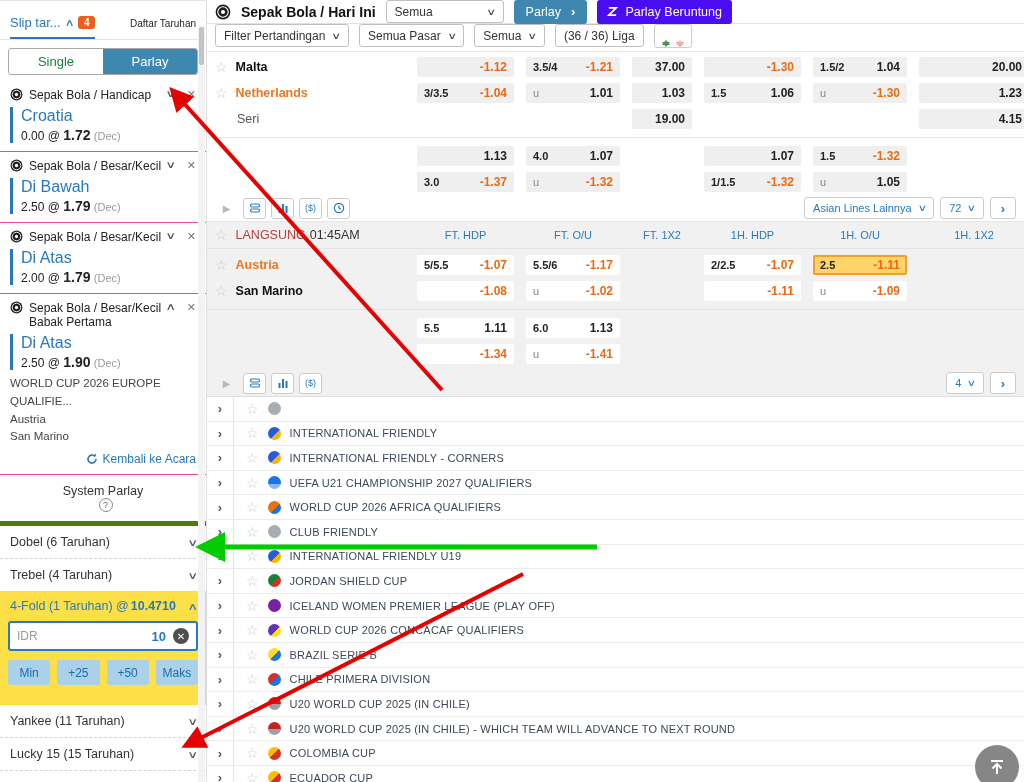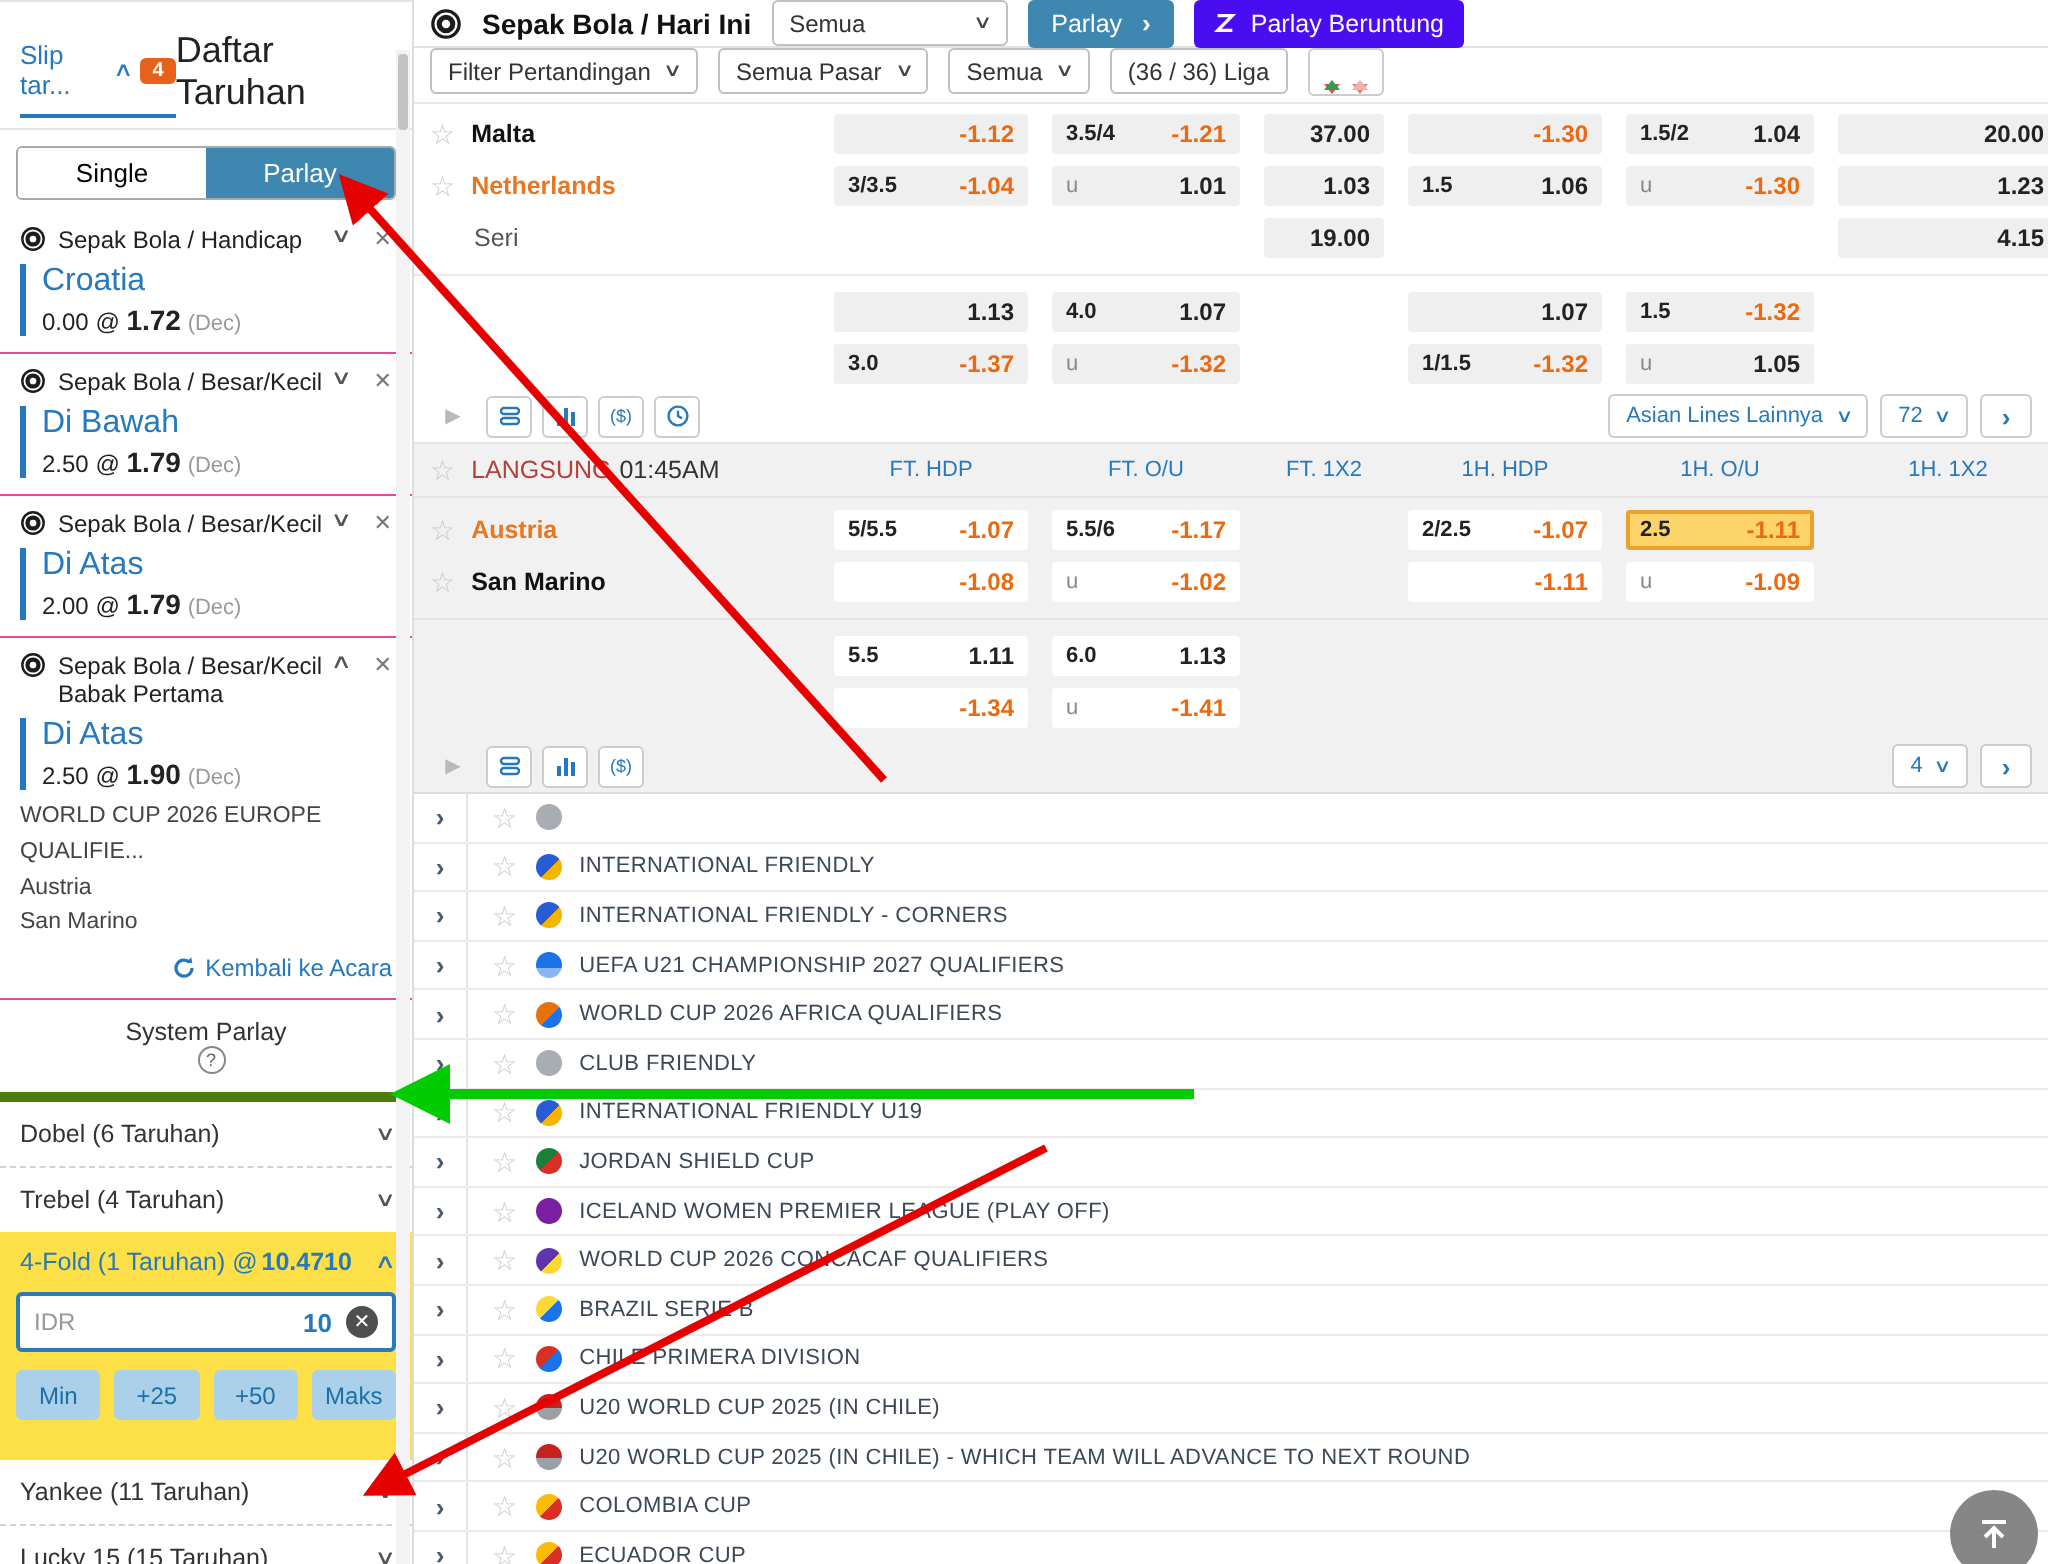--- a/index.html
+++ b/index.html
@@ -7,24 +7,24 @@
   body { font-family:"Liberation Sans","DejaVu Sans",sans-serif; font-size:12px; color:#333; background:#fff; position:relative; }
   .app { display:flex; width:1024px; height:782px; }
 
   
   .sidebar { width:207px; border-right:1px solid #ddd; border-top:1px solid #e3e3e3; background:#fff; position:relative; padding-top:6px; flex:none; }
   .sb-scroll { position:absolute; right:1px; top:24px; bottom:0; width:7px; background:#f3f3f3; }
   .sb-thumb { position:absolute; top:2px; left:1px; width:5px; height:38px; background:#c3c3c3; border-radius:2px; }
   .sb-tabs { display:flex; align-items:center; padding:8px 10px 0 10px; border-bottom:1px solid #e5e5e5; }
   .sb-tab-active { color:#2779bd; font-size:13px; display:flex; align-items:center; gap:5px; padding-bottom:7px; border-bottom:2px solid #2779bd; }
   .badge { background:#e8611a; color:#fff; font-size:10px; font-weight:bold; border-radius:3px; padding:1px 6px; }
-  .sb-tab { margin-left:auto; color:#222; font-size:18px; padding-bottom:7px; }
+  .sb-tab { margin-left:auto; color:#222; font-size:10px; padding-bottom:7px; }
   .chev { font-size:10px; color:#2779bd; transform:scaleX(1.4); display:inline-block; }
   .seg { display:flex; margin:8px 8px 6px 8px; border:1px solid #a9a9a9; border-radius:3px; overflow:hidden; height:27px; }
-  .seg > div { flex:1; display:flex; align-items:center; justify-content:center; font-size:13px; color:#000000; background:#fff; }
+  .seg > div { flex:1; display:flex; align-items:center; justify-content:center; font-size:13px; color:#15803d; background:#fff; }
   .seg .on { background:#3d87b0; color:#fff; }
   .bet-item { padding:7px 10px 8px 10px; border-bottom:1px solid #ec4899; }
   .bi-head { display:flex; align-items:flex-start; gap:6px; font-size:12px; color:#222; }
   .bi-head .right { margin-left:auto; display:flex; gap:12px; color:#555; }
   .bi-x { color:#777; font-size:11px; }
   .bi-chev { color:#555; font-size:10px; transform:scaleX(1.5); display:inline-block; }
   .pick { border-left:3px solid #2779bd; padding-left:8px; margin-top:5px; }
   .pick-name { color:#2779bd; font-size:16px; }
   .pick-odds { margin-top:2px; font-size:12px; color:#222; }
   .pick-odds b { font-size:14px; }

